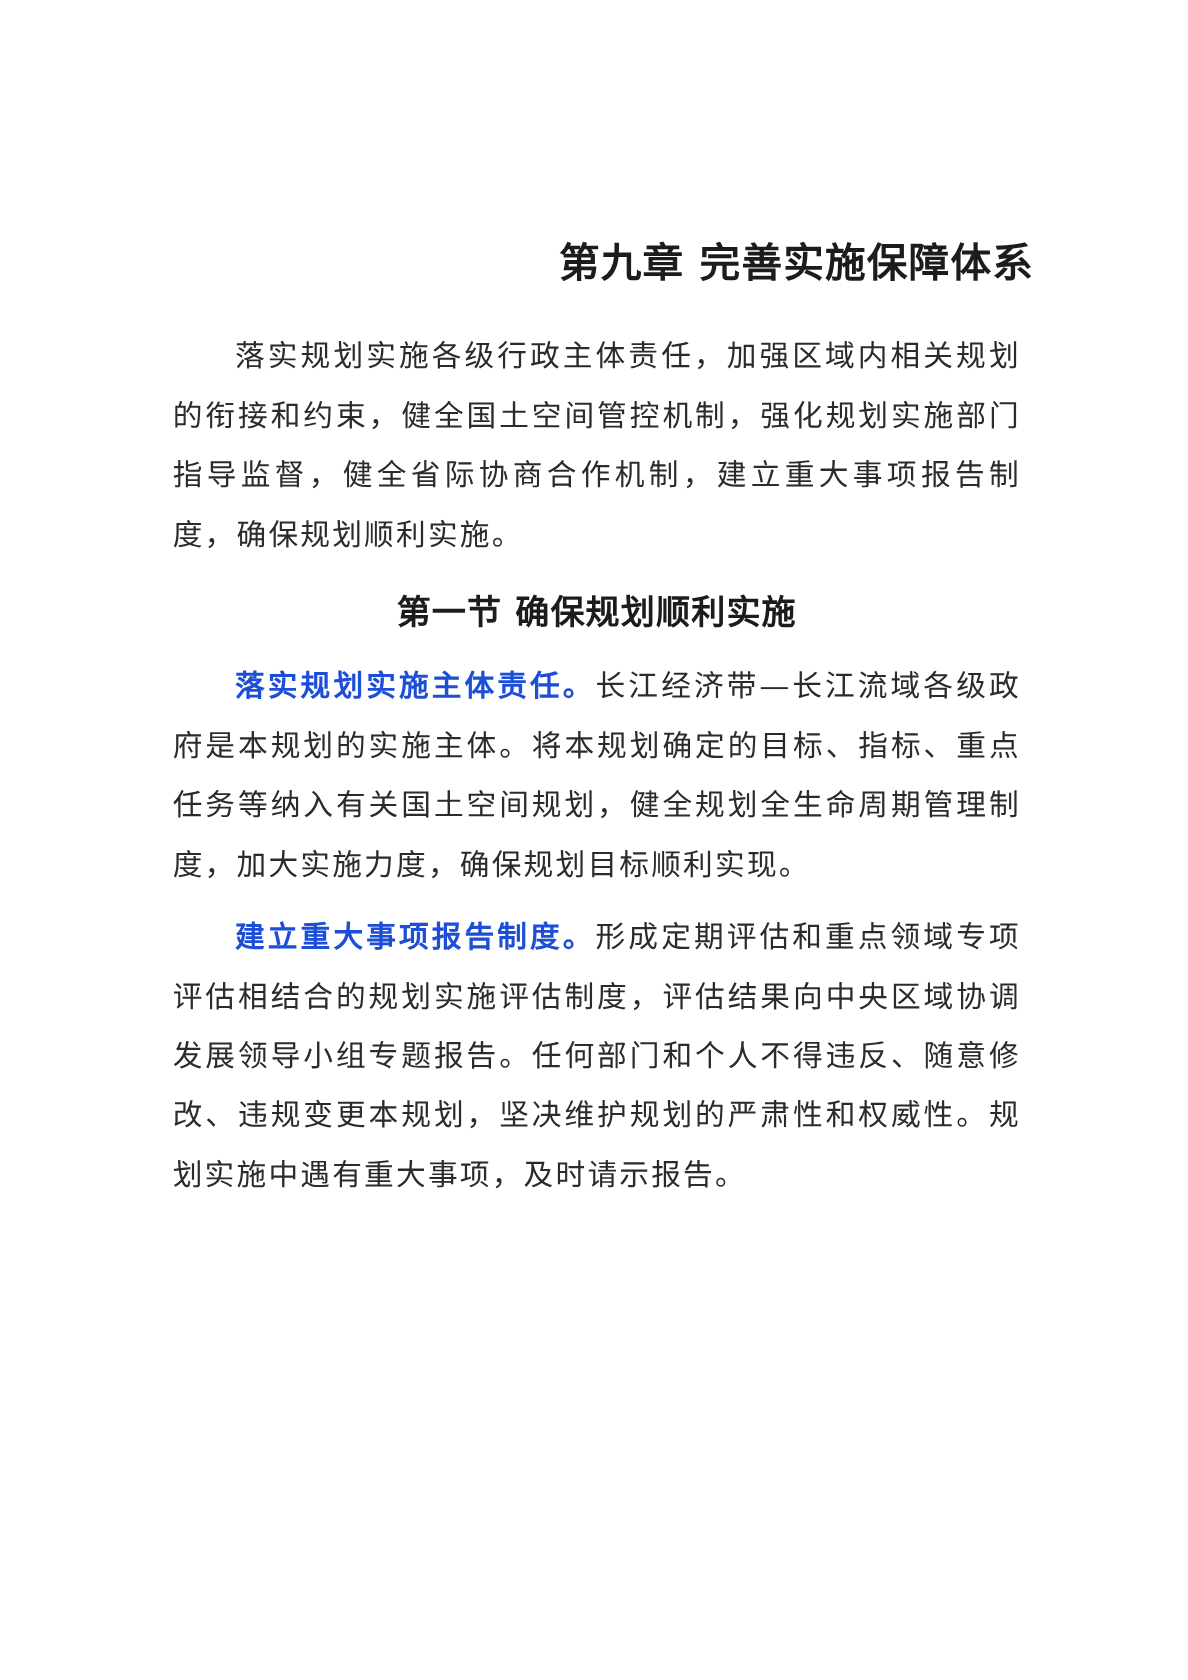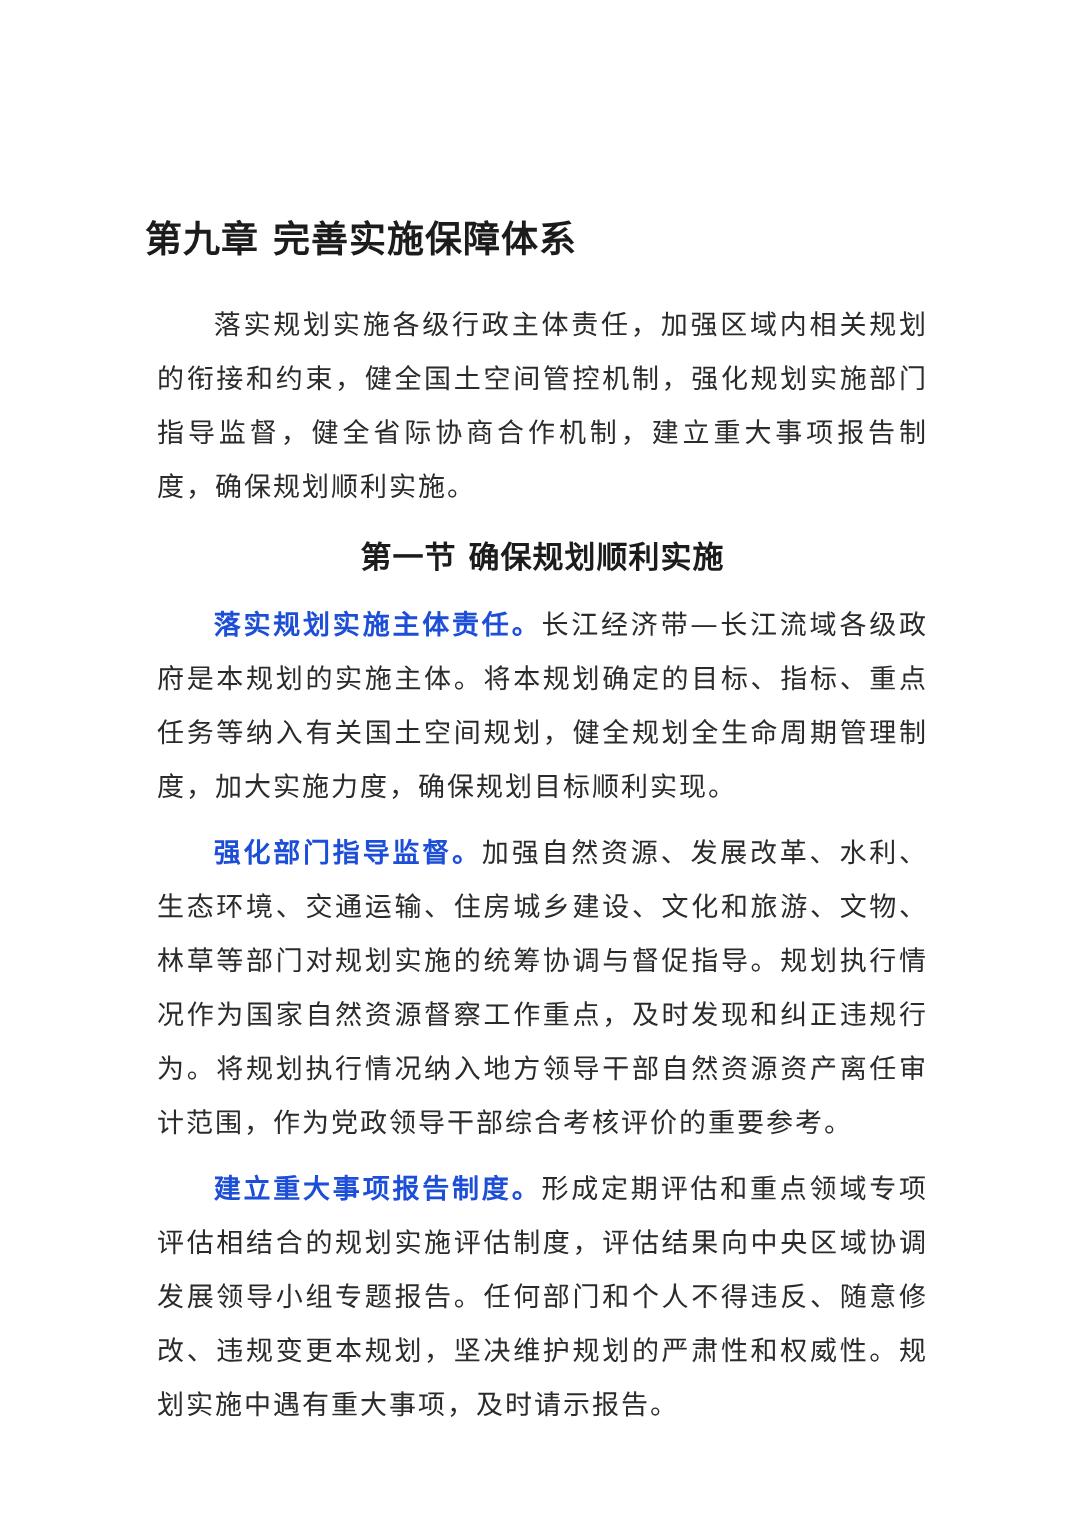--- a/index.html
+++ b/index.html
@@ -17,21 +17,21 @@
     padding: 218px 140px 0 145px;
     color: #2b2b2b;
   }
   .chapter-title {
     margin: 0 0 36px 0;
     font-family: "DejaVu Sans", "Liberation Sans", sans-serif;
     font-size: 37px;
     line-height: 44px;
     font-weight: 700;
     color: #1c1c1c;
-    text-align: left;
+    text-align: right;
     letter-spacing: 1px;
   }
   .section-title {
     margin: 20px 0 18px 0;
     font-family: "DejaVu Sans", "Liberation Sans", sans-serif;
     font-size: 31px;
     line-height: 46px;
     font-weight: 700;
     color: #1c1c1c;
     text-align: center;
@@ -68,18 +68,17 @@
 <div class="page">
 
   <h1 class="chapter-title">第九章 完善实施保障体系</h1>
 
   <p class="para">落实规划实施各级行政主体责任，加强区域内相关规划的衔接和约束，健全国土空间管控机制，强化规划实施部门指导监督，健全省际协商合作机制，建立重大事项报告制度，确保规划顺利实施。</p>
 
   <h2 class="section-title">第一节 确保规划顺利实施</h2>
 
   <p class="para"><b>落实规划实施主体责任。</b><span>长江经济带—长江流域各级政府是本规划的实施主体。将本规划确定的目标、指标、重点任务等纳入有关国土空间规划，健全规划全生命周期管理制度，加大实施力度，确保规划目标顺利实现。</span></p>
 
-  <p class="para"><b>强化部门指导监督。</b><span>加强自然资源、发展改革、水利、生态环境、交通运输、住房城乡建设、文化和旅游、文物、林草等部门对规划实施的统筹协调与督促指导。规划执行情况作为国家自然资源督察工作重点，及时发现和纠正违规行为。将规划执行情况纳入地方领导干部自然资源资产离任审计范围，作为党政领导干部综合考核评价的重要参考。</span></p>
 
   <p class="para"><b>建立重大事项报告制度。</b><span>形成定期评估和重点领域专项评估相结合的规划实施评估制度，评估结果向中央区域协调发展领导小组专题报告。任何部门和个人不得违反、随意修改、违规变更本规划，坚决维护规划的严肃性和权威性。规划实施中遇有重大事项，及时请示报告。</span></p>
 
 
 </div>
 
 </body></html>

